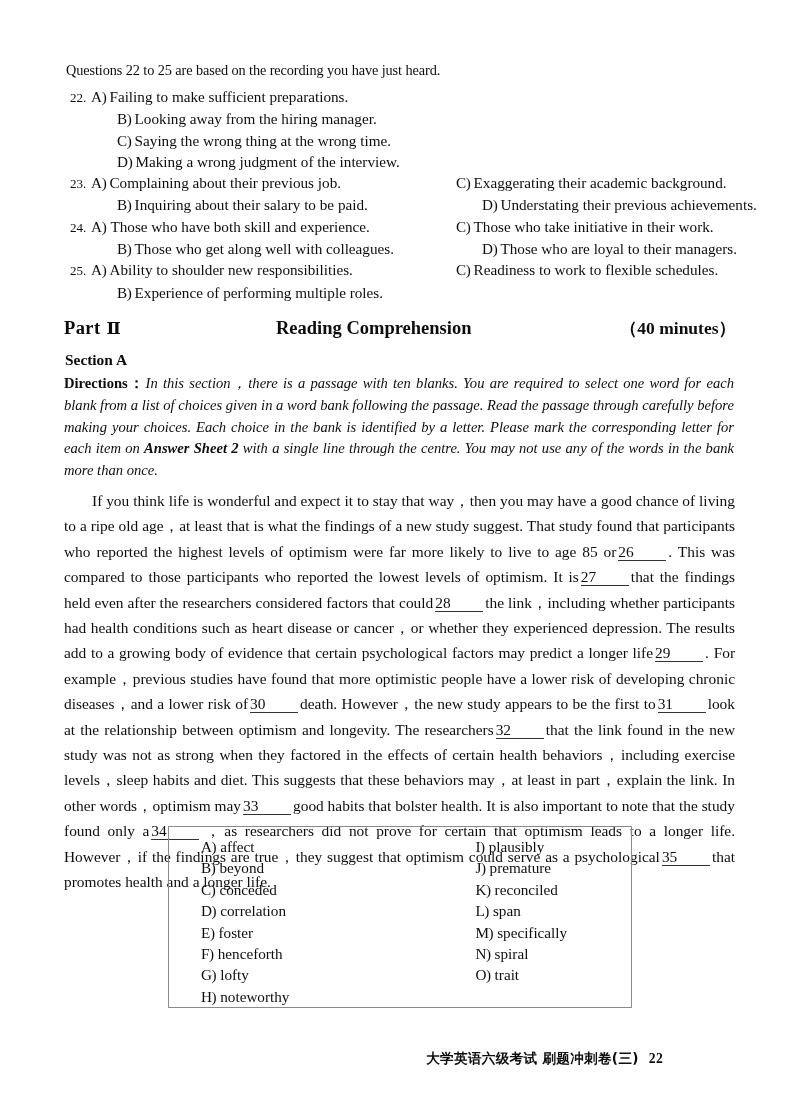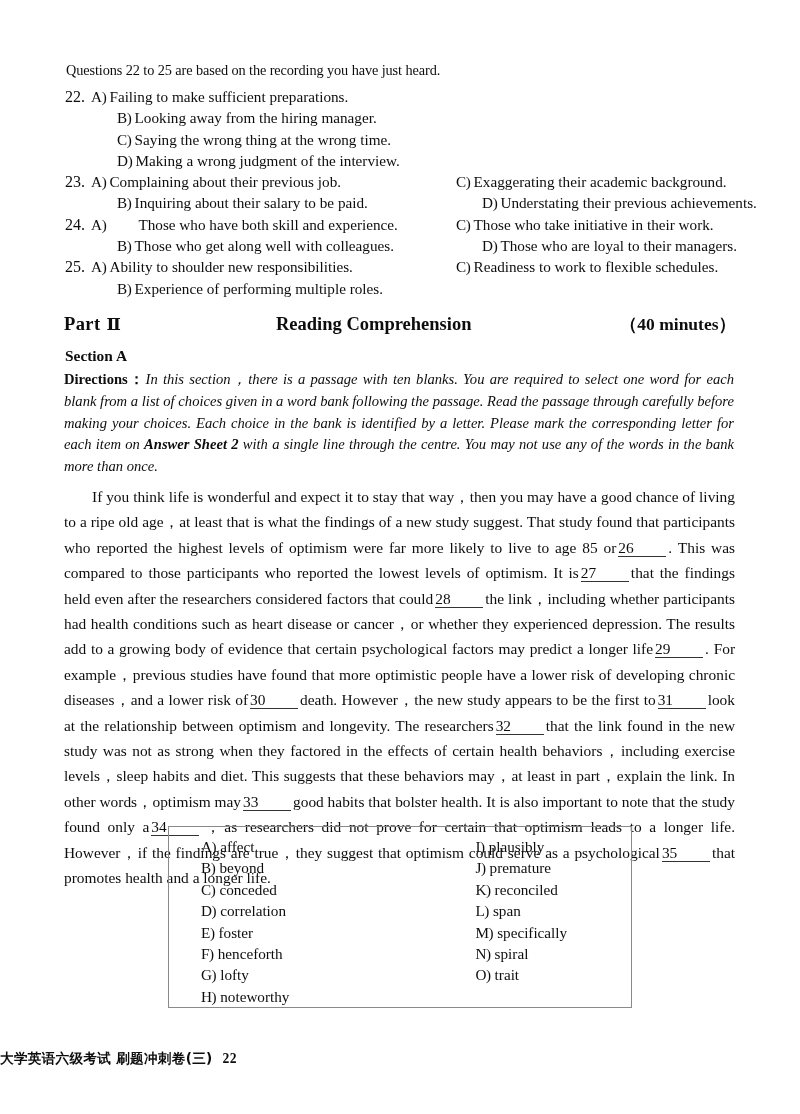--- a/index.html
+++ b/index.html
@@ -34,34 +34,34 @@
   .q-group { margin: 0; }
   .q-row {
     display: flex;
     align-items: baseline;
     line-height: 21.3px;
     font-size: 15.2px;
   }
   .q-num {
     width: 26px;
     flex: 0 0 26px;
-    text-align: left;
+    text-align: center;
     padding-left: 1px;
-    font-size: 16px;
+    font-size: 13px;
   }
   .q-num.blank { visibility: hidden; }
   .opt-col {
     flex: 0 0 auto;
     width: 345px;
     white-space: nowrap;
   }
   .opt-col.second { width: auto; padding-left: 20px; }
   .opt-tag { letter-spacing: -0.3px; }
   .opt-txt { padding-left: 3px; }
-  .opt-col.tight .opt-txt { padding-left: 12px; margin-left: 20px; }
+  .opt-col.tight .opt-txt { padding-left: 4px; }
 
   
   .part-bar {
     display: flex;
     align-items: baseline;
     font-weight: bold;
     font-size: 18.5px;
     margin: 13px 0 2px 0;
   }
   .part-left { width: 212px; letter-spacing: 0.4px; }
@@ -135,21 +135,21 @@
   }
   .bank-item .tag { letter-spacing: -0.4px; }
   .bank-item .word { padding-left: 4px; }
 
   
   .footer {
     position: absolute;
     left: 0;
     top: 1050px;
     width: 663px;
-    text-align: left;
+    text-align: right;
     font-size: 13.6px;
     font-weight: bold;
     font-family: "DejaVu Sans", "Liberation Sans", sans-serif;
     letter-spacing: 0.3px;
   }
   .footer .pg { padding-left: 10px; font-family: "Liberation Serif", serif; }
 </style>
 </head>
 <body>
 

